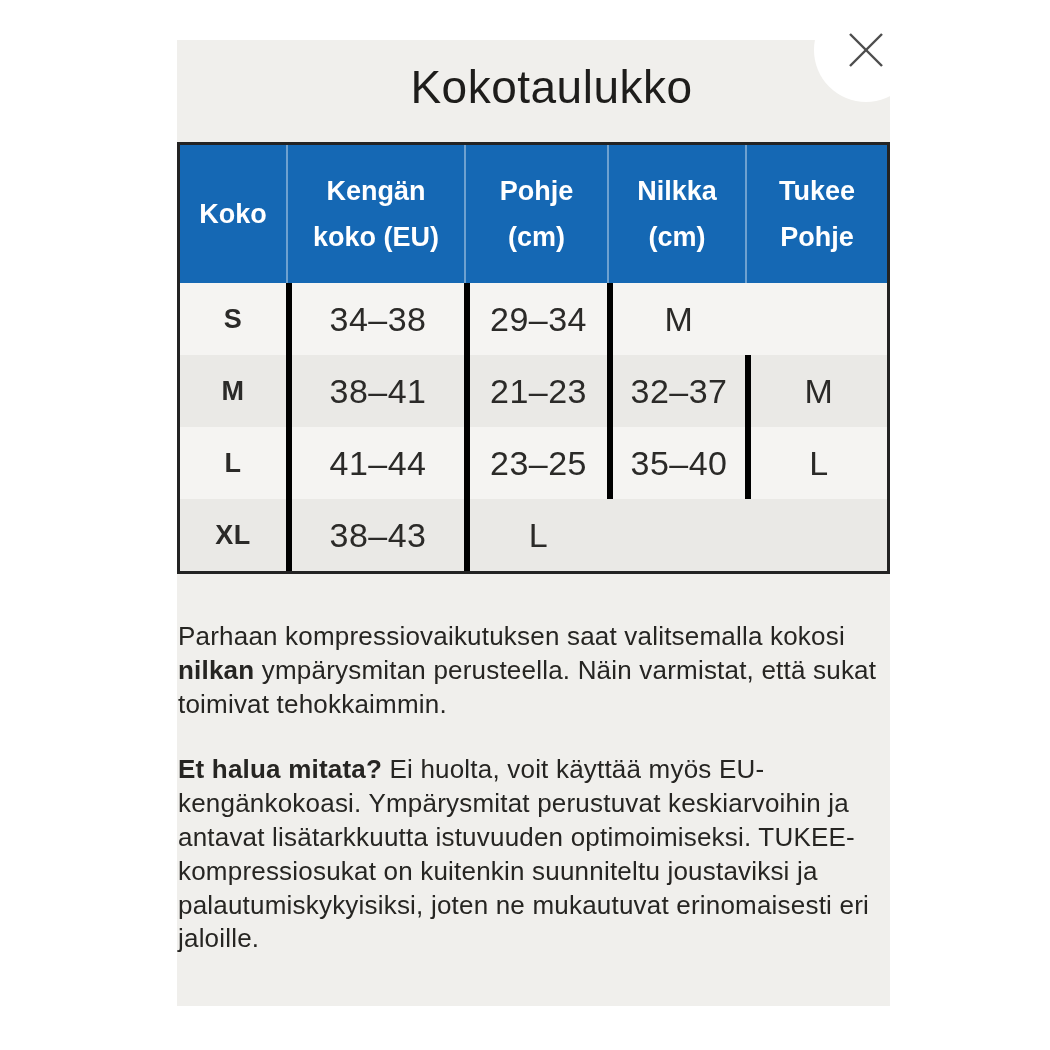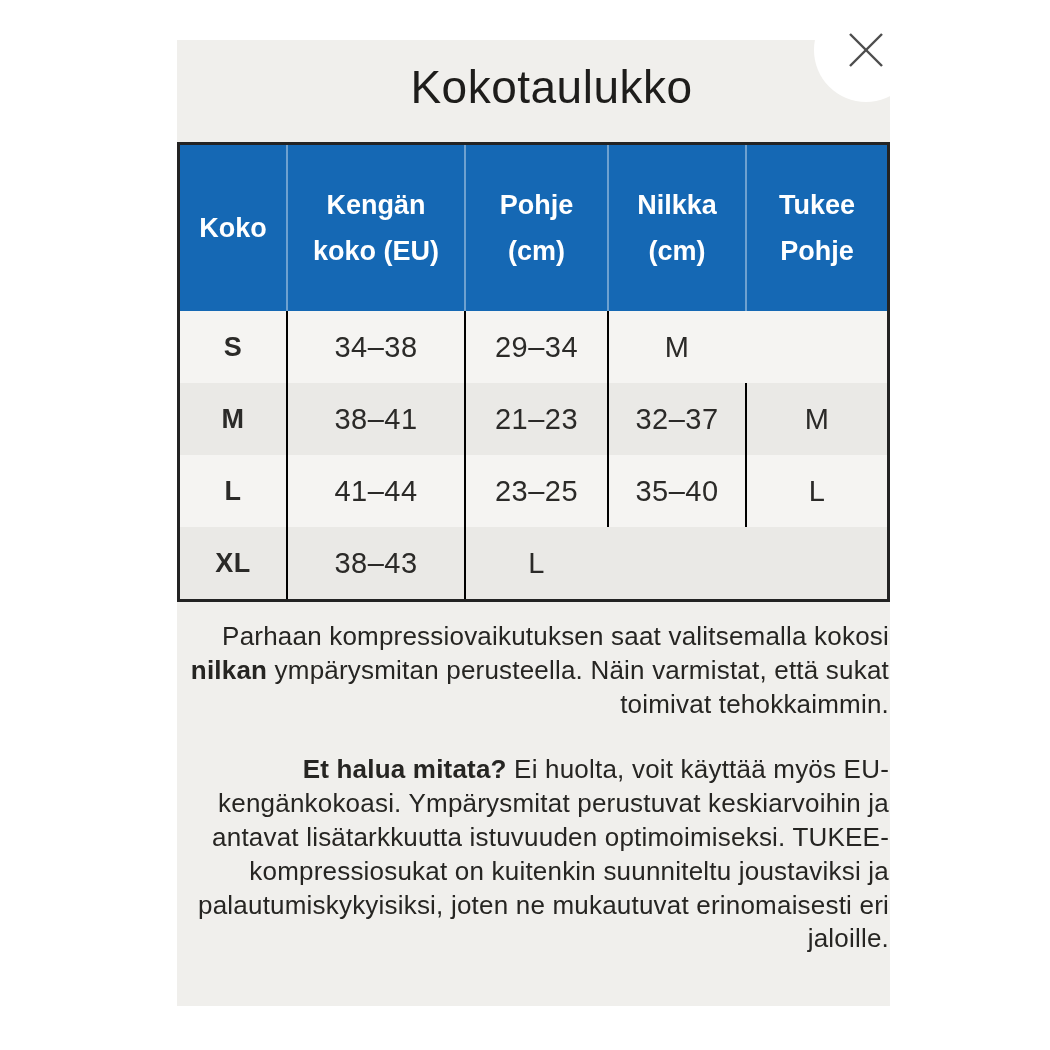--- a/index.html
+++ b/index.html
@@ -16,46 +16,46 @@
   .panel-title{
     height:94px;display:flex;align-items:center;justify-content:center;
     font-size:46px;font-weight:500;color:#1e1d1b;letter-spacing:0.5px;padding-left:36px;
   }
   .size-table{
     position:absolute;left:0;top:102px;width:713px;
     border:3px solid #232323;box-sizing:border-box;background:#f5f4f2;
   }
   .t-header{
     display:grid;grid-template-columns:106px 178px 143px 138px 142px;
-    background:#1568b4;height:166px;
+    background:#1568b4;height:138px;
   }
   .th{
     display:flex;align-items:center;justify-content:center;text-align:center;
     color:#ffffff;font-weight:700;font-size:27px;line-height:1.72;
     padding:0 24px;box-sizing:border-box;
     border-left:2px solid rgba(255,255,255,0.38);
   }
   .th:first-child{border-left:none;}
   .t-row{
     display:grid;grid-template-columns:106px 178px 143px 138px 142px;
     height:72px;
   }
   .t-row.light{background:#f5f4f2;}
   .t-row.dark{background:#eae9e6;}
   .td{
     display:flex;align-items:center;justify-content:center;text-align:center;
-    font-size:29px;color:#2b2a28;letter-spacing:0.5px;
-    border-left:2px solid #000000;box-sizing:border-box;
+    font-size:34px;color:#2b2a28;letter-spacing:0.5px;
+    border-left:6px solid #000000;box-sizing:border-box;
   }
   .td:first-child{border-left:none;font-weight:700;font-size:27px;}
   .text-block{
     position:absolute;left:1px;top:580px;width:711px;
     font-size:26px;line-height:1.3;color:#262522;letter-spacing:0.2px;
   }
-  .text-block p{margin:0 0 32px 0;text-align:right;}
+  .text-block p{margin:0 0 32px 0;}
   .text-block p:last-child{margin-bottom:0;}
   .text-block b{font-weight:700;}
   .close-circle{
     position:absolute;left:814px;top:-2px;width:104px;height:104px;
     border-radius:52px;background:#ffffff;
   }
   .close-btn{
     position:absolute;left:844px;top:28px;width:44px;height:44px;
     display:flex;align-items:center;justify-content:center;cursor:pointer;
     background:transparent;border:none;padding:0;

